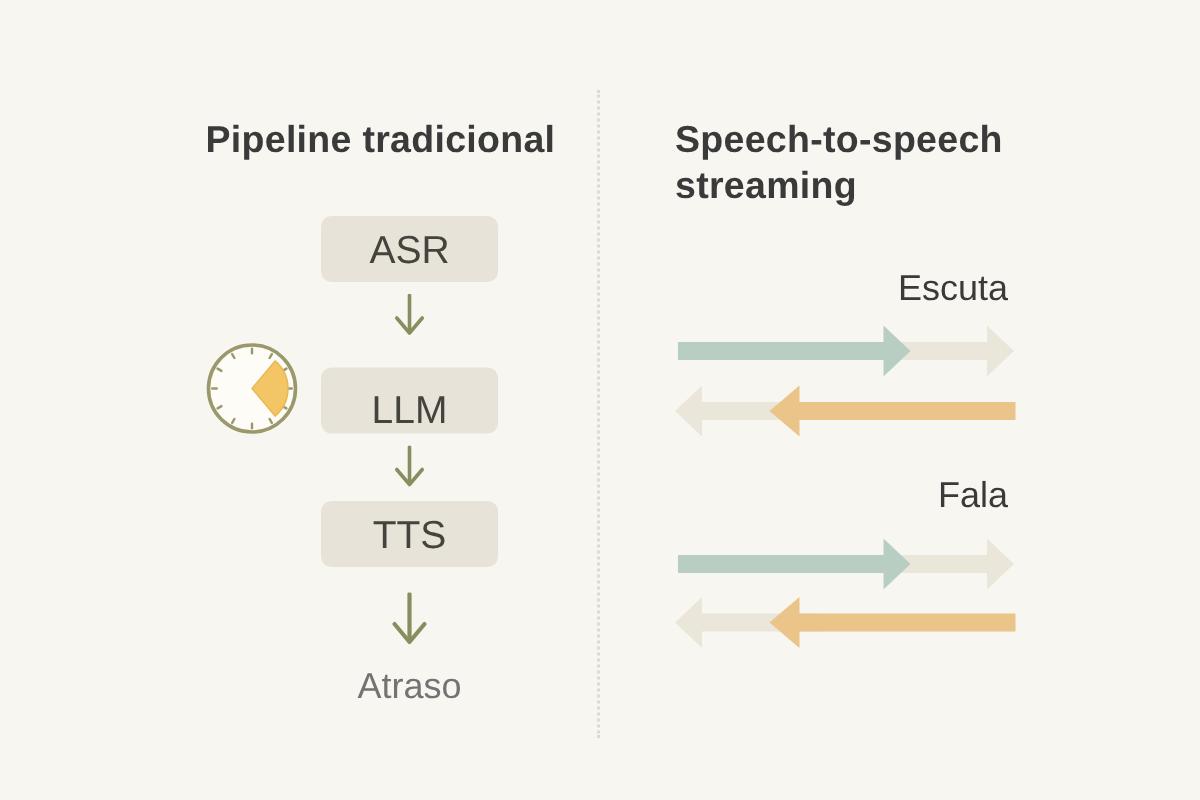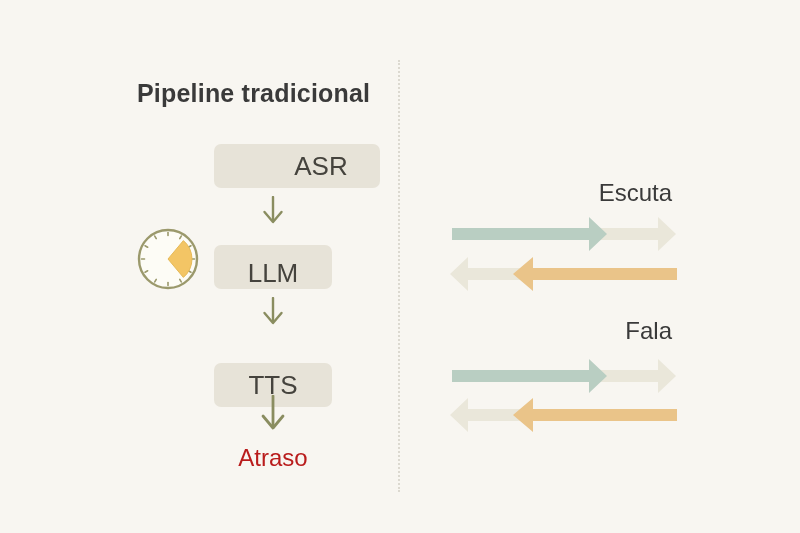--- a/index.html
+++ b/index.html
@@ -40,21 +40,21 @@
   .flow-arrow line, .flow-arrow polyline {
     stroke: #8a8d60;
     fill: none;
     stroke-linecap: round;
     stroke-linejoin: round;
   }
   .delay-label {
     left: 214px; top: 444px; width: 118px;
     text-align: center;
     font-size: 24px;
-    color: #b91c1c;
+    color: #737373;
   }
   .clock-rim { fill: #fdfcf6; stroke: #9b996c; stroke-width: 2.4; }
   .clock-tick { stroke: #9b996c; stroke-width: 1.6; stroke-linecap: round; }
 
   
   .section-label {
     left: 450px; width: 222px;
     text-align: right;
     font-size: 24px;
     color: #3a3a3a;
@@ -63,21 +63,21 @@
 </style>
 </head>
 <body>
 
 <div class="canvas">
 
   <div class="abs divider"></div>
 
   <div class="abs panel-title" style="left:137px; top:78px;">Pipeline tradicional</div>
 
-  <div class="abs stage-box" style="top:144px;padding-left:48px;">
+  <div class="abs stage-box" style="top:144px;">
     <span>ASR</span>
   </div>
 
   <svg class="abs flow-arrow" style="left:258px; top:196px;" width="30" height="34" viewBox="0 0 30 34">
     <line x1="15" y1="1" x2="15" y2="24" stroke-width="2.4"></line>
     <polyline points="6.5,16 15,26 23.5,16" stroke-width="2.4"></polyline>
   </svg>
 
   <svg class="abs" style="left:136px; top:227px;" width="64" height="64" viewBox="0 0 64 64">
     <circle class="clock-rim" cx="32" cy="32" r="29"></circle>
@@ -100,31 +100,32 @@
 
   <div class="abs stage-box" style="top:245px;align-items:flex-end;">
     <span>LLM</span>
   </div>
 
   <svg class="abs flow-arrow" style="left:258px; top:297px;" width="30" height="34" viewBox="0 0 30 34">
     <line x1="15" y1="1" x2="15" y2="24" stroke-width="2.4"></line>
     <polyline points="6.5,16 15,26 23.5,16" stroke-width="2.4"></polyline>
   </svg>
 
-  <div class="abs stage-box" style="top:363px;">
+  <div class="abs stage-box" style="top:334px;">
     <span>TTS</span>
   </div>
 
   <svg class="abs flow-arrow" style="left:256px; top:395px;" width="34" height="44" viewBox="0 0 34 44">
     <line x1="17" y1="1" x2="17" y2="31" stroke-width="2.8"></line>
     <polyline points="7,21 17,33 27,21" stroke-width="2.8"></polyline>
   </svg>
 
   <div class="abs delay-label">Atraso</div>
 
+  <div class="abs panel-title" style="left:450px; top:78px; width:270px;">Speech-to-speech streaming</div>
 
   <div class="abs section-label" style="top:179px;">Escuta</div>
 
   <svg class="abs stream-row" style="top:215px;" viewBox="0 0 228 38">
     <polygon points="100,13 208,13 208,2 226,19 208,36 208,25 100,25" fill="#eae7da"></polygon>
     <polygon points="2,13 139,13 139,2 157,19 139,36 139,25 2,25" fill="#b9cec2"></polygon>
   </svg>
 
   <svg class="abs stream-row" style="top:255px;" viewBox="0 0 228 38">
     <polygon points="18,2 0,19 18,36 18,25 98,25 98,13 18,13" fill="#eae7da"></polygon>

